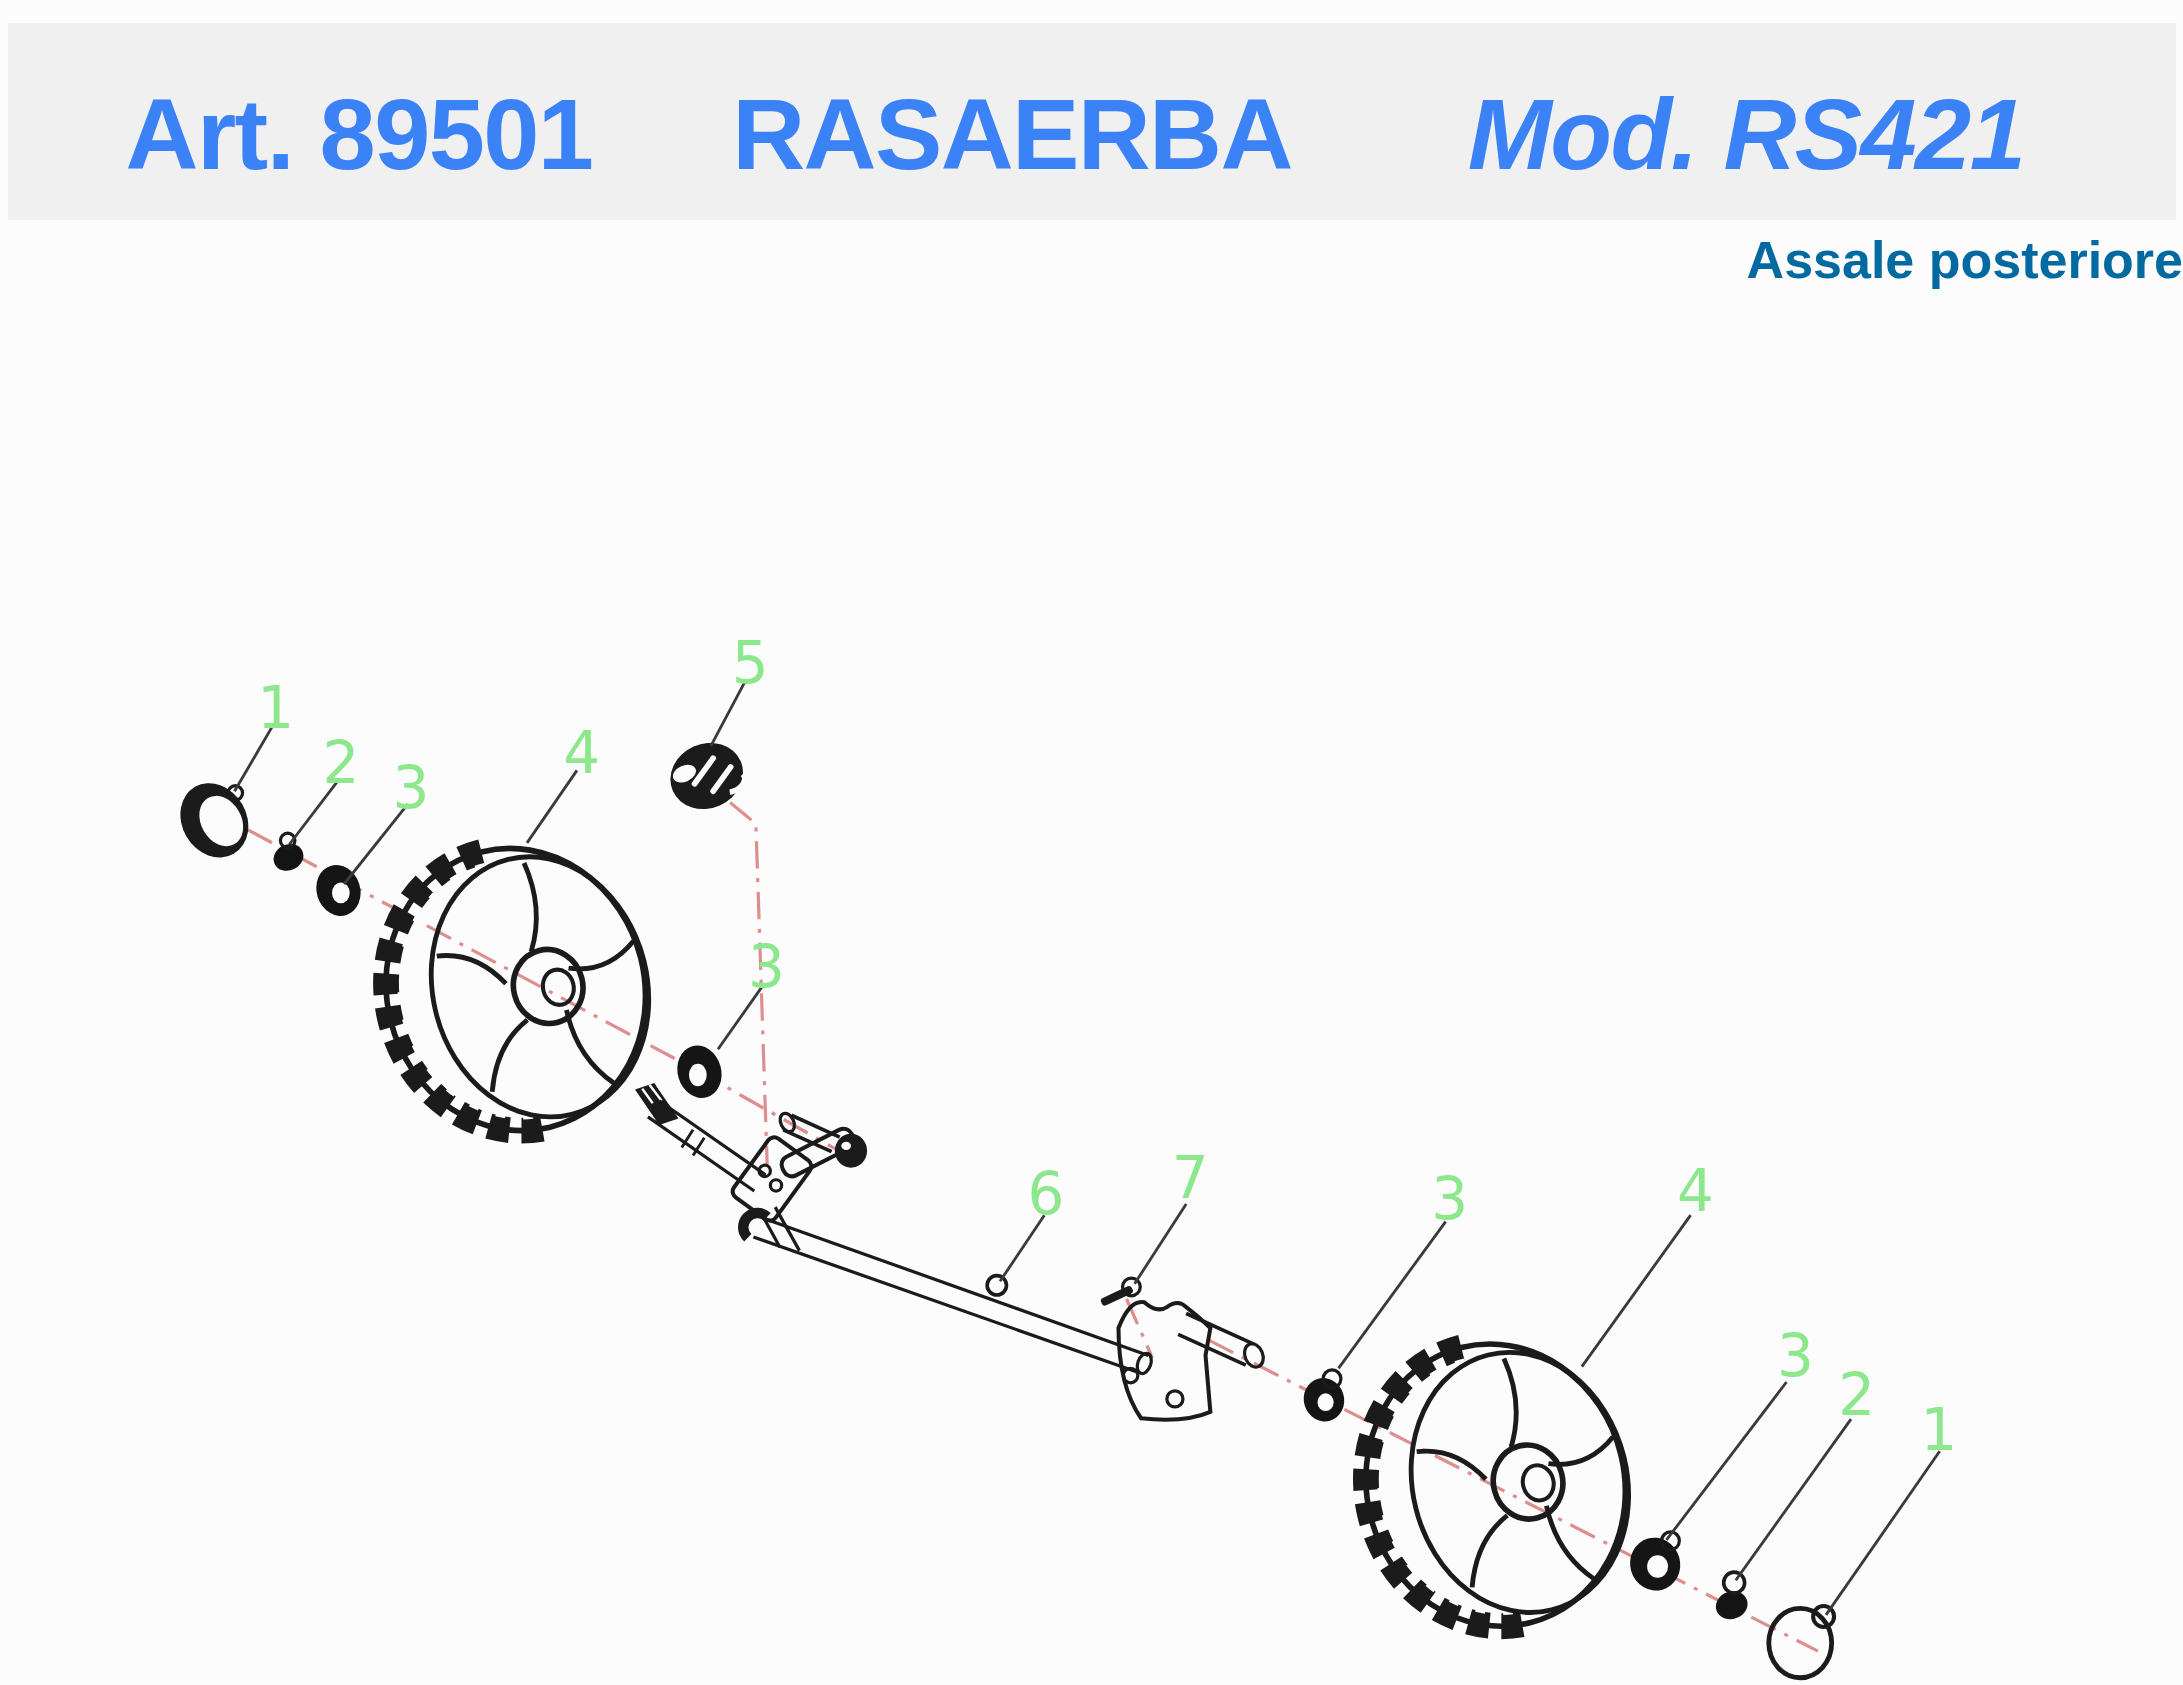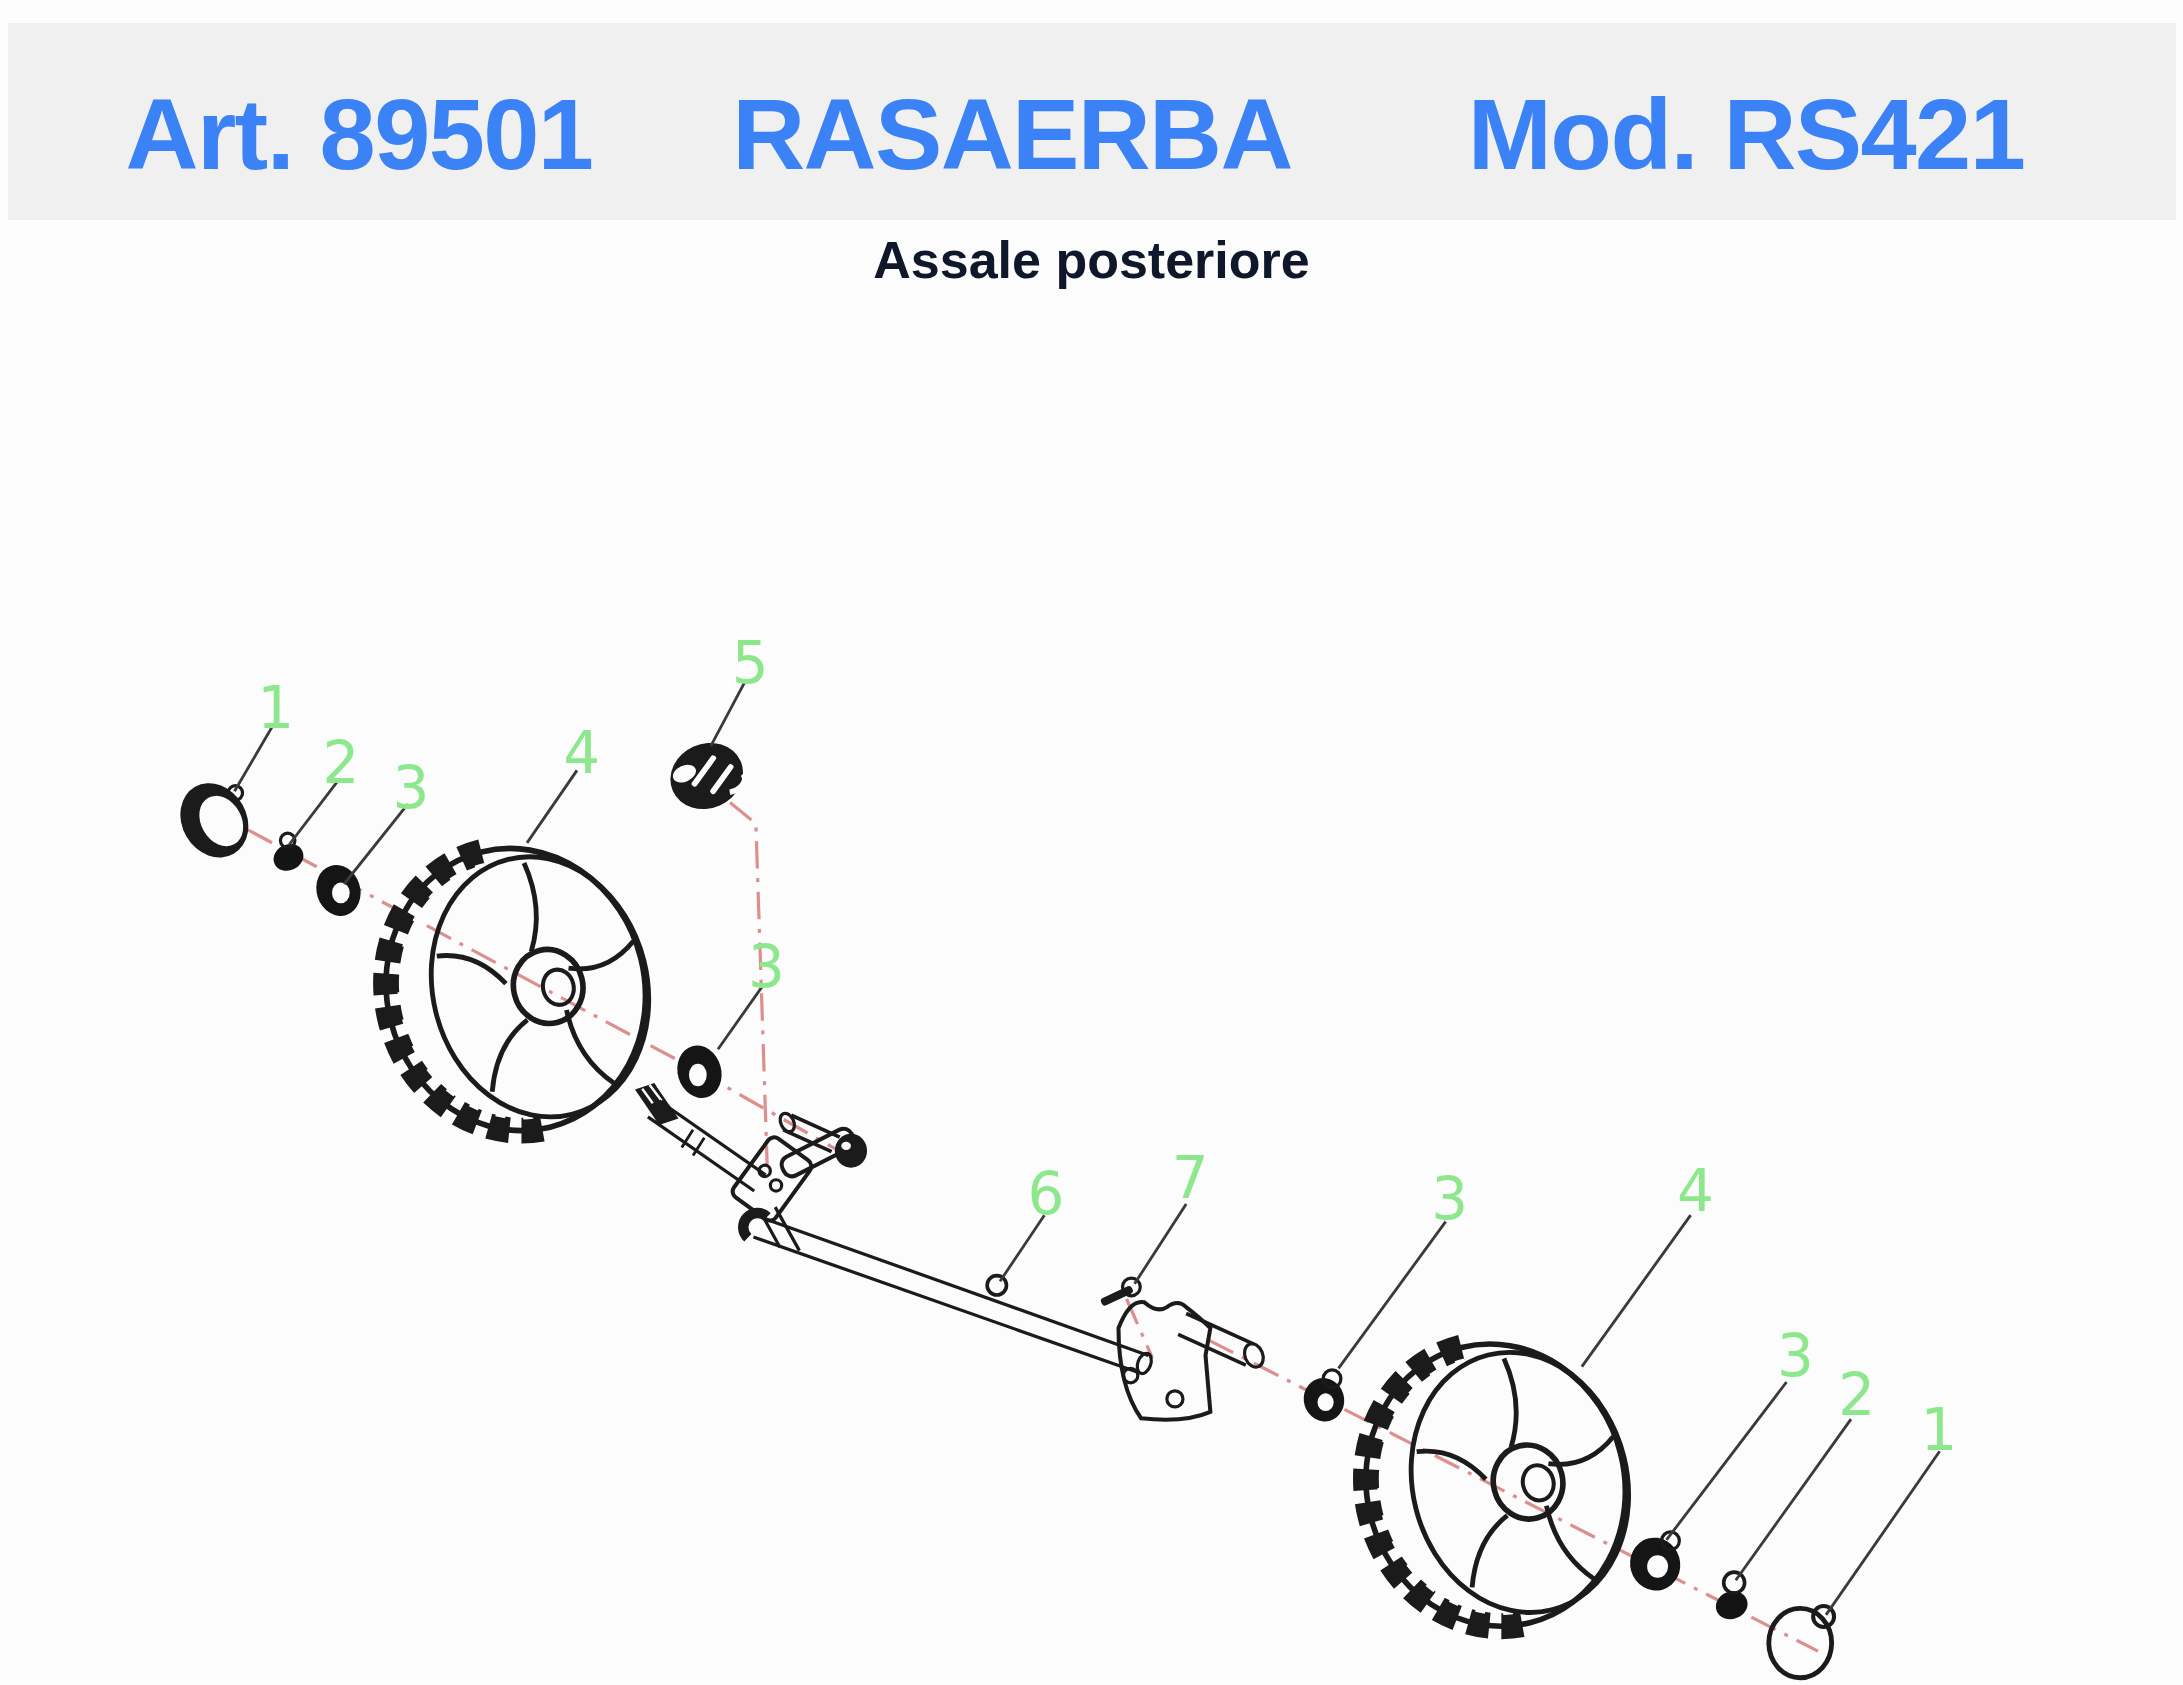--- a/index.html
+++ b/index.html
@@ -15,25 +15,25 @@
     background:#f0f0f0;
   }
   .header-text{
     position:absolute;top:77px;
     transform:translateX(-50%);
     font-weight:bold;font-size:101px;letter-spacing:-1.6px;
     color:#3b82f6;white-space:nowrap;
   }
   .ht-article{left:359px;}
   .ht-product{left:1012px;}
-  .ht-model{left:1746px;}
+  .ht-model{left:1746px;font-style:italic;}
   .subtitle{
     position:absolute;left:0;top:230px;width:2183px;
-    text-align:center;
-    font-weight:bold;font-size:52px;color:#0f172a;
+    text-align:right;
+    font-weight:bold;font-size:52px;color:#0369a1;
   }
   svg{position:absolute;left:0;top:0;}
   .ink{stroke:#1b1b1b;fill:none;}
   .lbl{
     font-family:"DejaVu Sans", sans-serif;
     font-size:72px;fill:#8de88d;
     text-anchor:middle;
   }
   .leader{stroke:#3a3a3a;stroke-width:3.5;fill:none;}
   .axis{stroke:#dd8f8f;stroke-width:4;fill:none;stroke-dasharray:34 12 5 12;}

